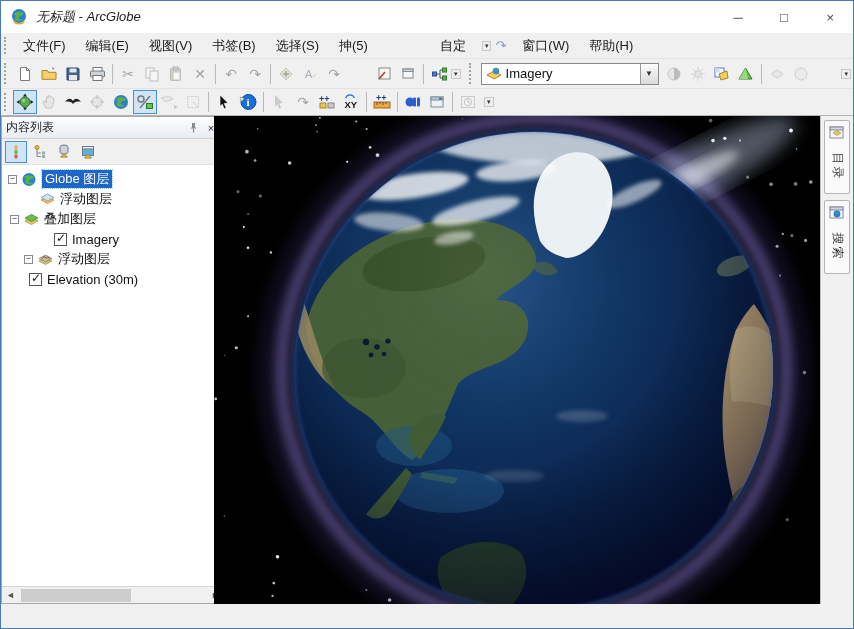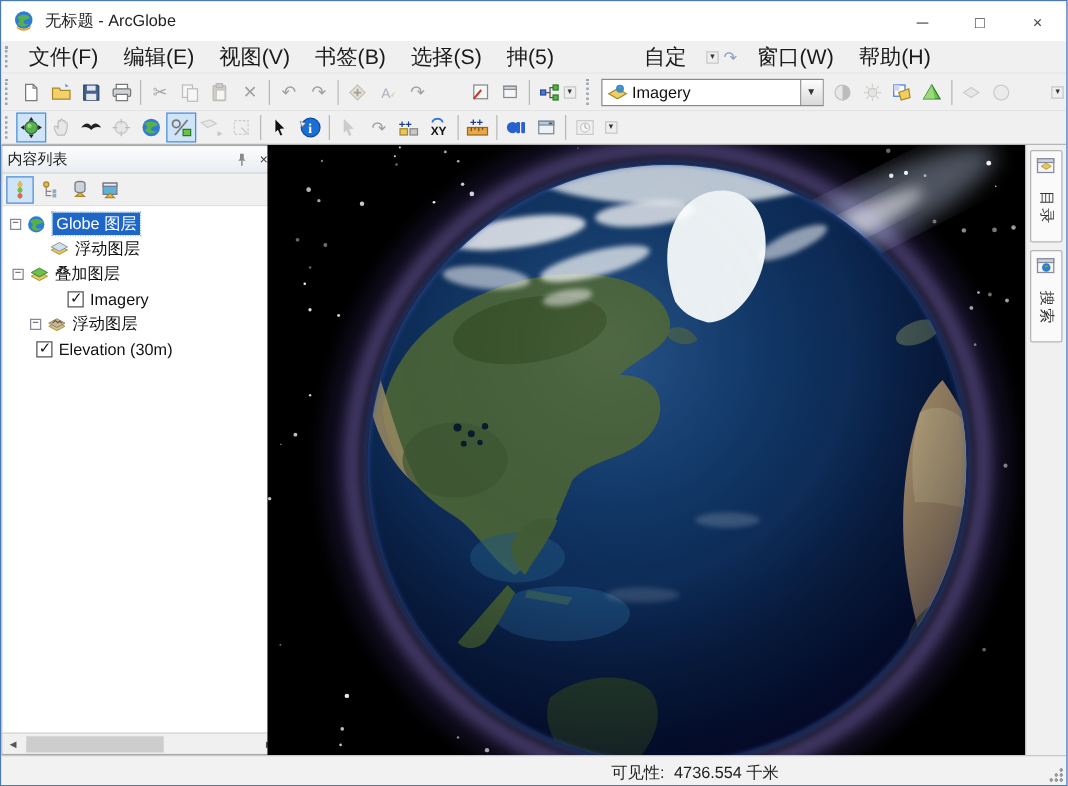--- a/index.html
+++ b/index.html
@@ -1,29 +1,29 @@
 <!DOCTYPE html>
 <html><head>
 <meta charset="utf-8">
 <style>
   * { margin:0; padding:0; box-sizing:border-box; }
   html,body { width:854px; height:629px; background:#d8d8d8; font-family:"Liberation Sans","DejaVu Sans",sans-serif; }
   #window { position:relative; width:854px; height:629px; background:#f0f0f0; border:1px solid #4a7ab5; overflow:hidden; }
 
   
-  .titlebar { position:absolute; top:0; left:0; right:0; height:32px; background:#ffffff; display:flex; align-items:center; }
+  .titlebar { position:absolute; top:0; left:0; right:0; height:32px; background:#ffffff; display:flex; align-items:center;font-style:italic; }
   .app-icon { width:18px; height:18px; margin-left:9px; }
   .title-text { margin-left:8px; font-size:13px; color:#222; }
   .win-controls { margin-left:auto; display:flex; height:100%; }
   .win-btn { width:46px; height:100%; display:flex; align-items:center; justify-content:center; font-size:13px; color:#444; cursor:default; }
 
   
   .menubar { position:absolute; top:32px; left:0; right:0; height:26px; background:#f0f0f0; display:flex; align-items:center; border-bottom:1px solid #e3e3e3; }
   .grip { width:5px; height:70%; margin:0 4px 0 3px; border-left:2px dotted #9aa4ae; }
-  .menu-item { padding:3px 10px; font-size:17px; color:#1a1a1a; }
+  .menu-item { padding:3px 10px; font-size:13px; color:#1a1a1a; }
   .menu-gap { width:52px; }
   .mini-widget { display:flex; align-items:center; gap:4px; margin:0 6px; }
   .ovf-stack { display:flex; flex-direction:column; align-items:center; font-size:7px; line-height:6px; color:#333; border:1px solid #c8c8c8; background:#eee; padding:1px 2px; }
   .curve-arrow { color:#8aa0c0; font-size:13px; }
 
   
   .toolbar { position:absolute; left:0; right:0; display:flex; align-items:center; background:#f0f0f0; }
   .tb-row1 { top:58px; height:30px; border-bottom:1px solid #e3e3e3; }
   .tb-row2 { top:88px; height:27px; border-bottom:1px solid #b5b5b5; }
   .tbtn { width:24px; height:24px; display:flex; align-items:center; justify-content:center; border:1px solid transparent; flex:none; }
@@ -617,21 +617,14 @@
       <svg class="tab-icon" viewBox="0 0 18 16">
           <rect x="2" y="3" width="13" height="11" fill="#f6f6f6" stroke="#8a8a9a"></rect>
           <rect x="2" y="3" width="13" height="3" fill="#c8d6e8" stroke="#8a8a9a"></rect>
           <circle cx="9" cy="10" r="3.4" fill="#2d7dd2"></circle>
           <path d="M7.2 9 a2.6 2.6 0 0 1 3.6 0 c-1 1.2 -2.6 1.2 -3.6 0z" fill="#57b04a"></path>
         </svg>
       <span class="vtext">搜索</span>
     </div>
   </div>
 
-  <div class="statusbar">
-    <span class="status-text">
-      <span>可见性:</span>
-      <span style="margin-left:4px">4736.554 千米</span>
-    </span>
-    <div class="resize-grip"></div>
-  </div>
 
 </div>
 
 </body></html>

